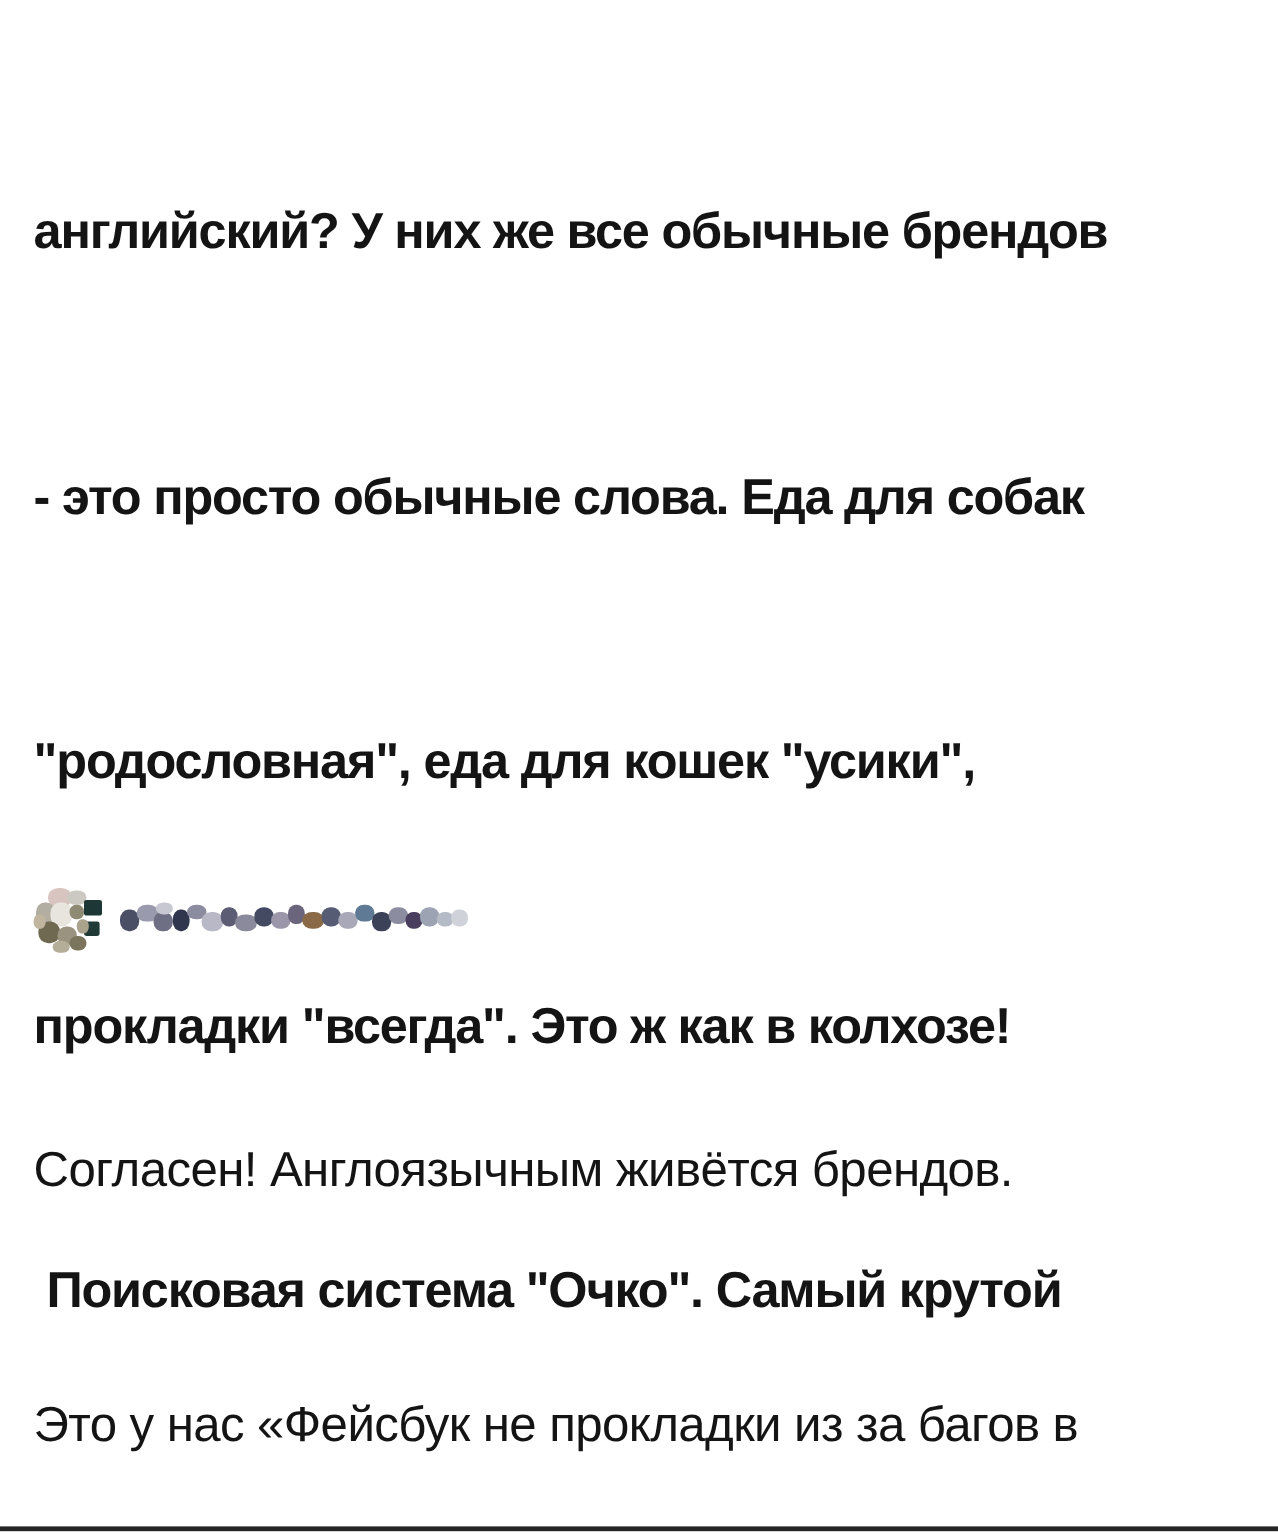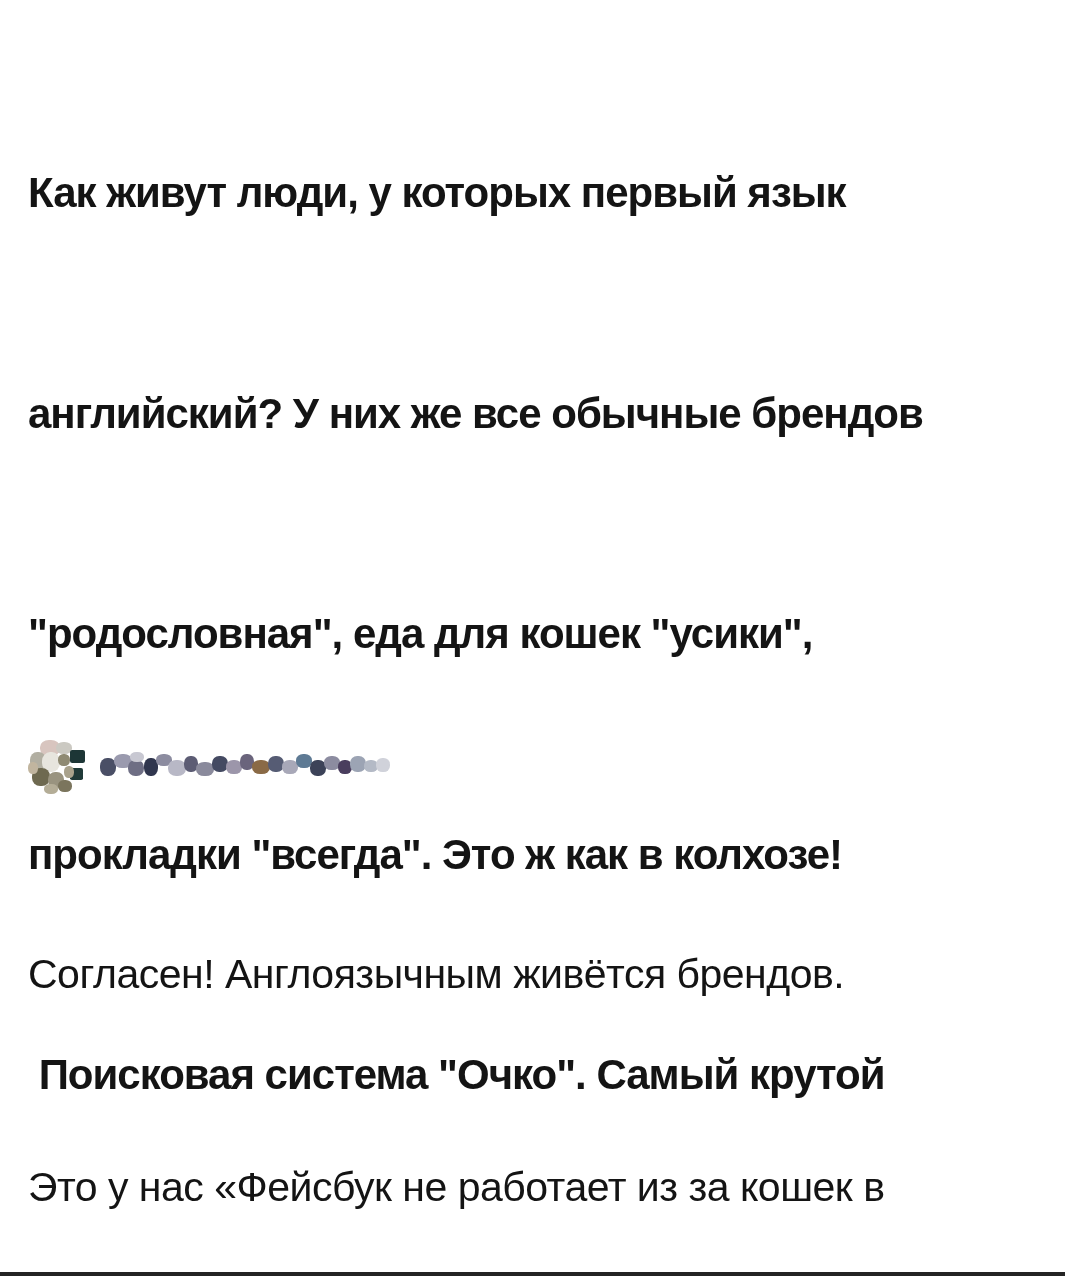--- a/index.html
+++ b/index.html
@@ -68,22 +68,22 @@
     left: 0;
     top: 1272px;
     width: 100%;
     height: 4px;
   }
 </style>
 </head>
 <body style="background: rgb(255, 255, 255); color: rgb(20, 20, 20);">
 
 <div class="textblock" id="post-text">
-  <span class="line">Как живут люди, у которых первый язык</span>
   <span class="line">английский? У них же все обычные брендов</span>
+  <span class="line">- это просто обычные слова. Еда для собак</span>
   <span class="line">"родословная", еда для кошек "усики",</span>
   <span class="line">прокладки "всегда". Это ж как в колхозе!</span>
   <span class="line"> Поисковая система "Очко". Самый крутой</span>
   
   
   
   
 </div>
 
 <div id="comment-meta">
@@ -123,21 +123,21 @@
       <div class="tile" style="left: 224px; top: 4px; width: 16px; height: 14px; background: rgb(140, 140, 160); border-radius: 45%;"></div>
       <div class="tile" style="left: 238px; top: 8px; width: 14px; height: 14px; background: rgb(74, 62, 94); border-radius: 45%;"></div>
       <div class="tile" style="left: 250px; top: 4px; width: 16px; height: 16px; background: rgb(156, 164, 180); border-radius: 45%;"></div>
       <div class="tile" style="left: 264px; top: 8px; width: 14px; height: 12px; background: rgb(180, 186, 198); border-radius: 45%;"></div>
       <div class="tile" style="left: 276px; top: 6px; width: 14px; height: 14px; background: rgb(208, 210, 218); border-radius: 45%;"></div>
     </div>
 </div>
 
 <div class="textblock" id="comment-text">
   <span class="line">Согласен! Англоязычным живётся брендов.</span>
-  <span class="line">Это у нас «Фейсбук не работает из за кошек в</span>
+  <span class="line">Это у нас «Фейсбук не прокладки из за багов в</span>
   
   
   
   
   
 </div>
 
 <div id="divider" style="background: rgb(36, 36, 36);"></div>
 
 </body></html>

